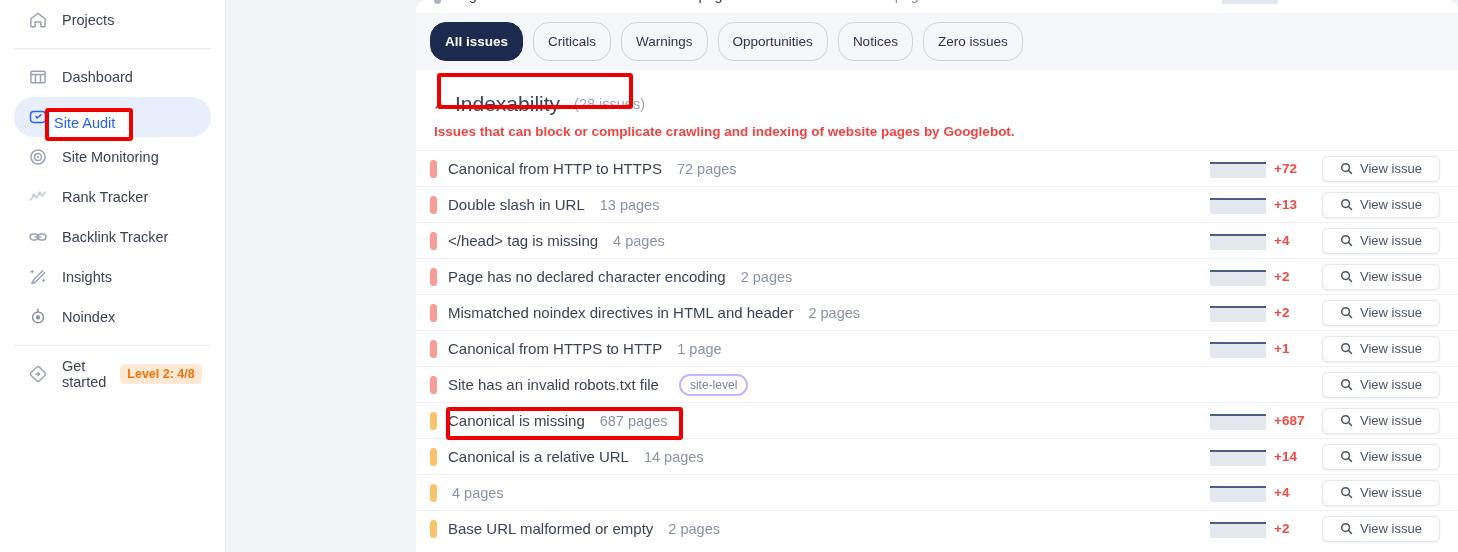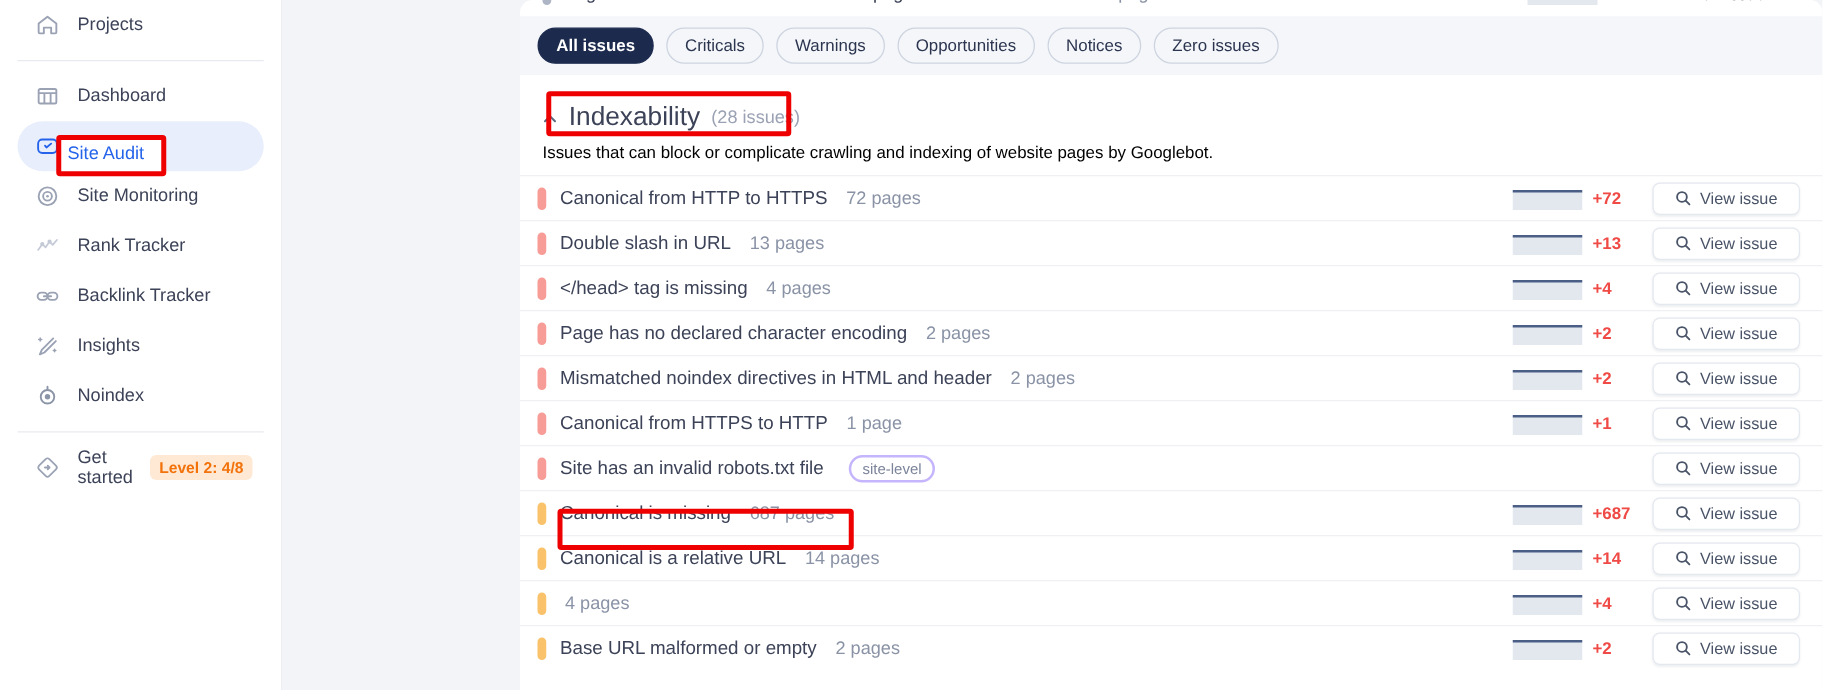--- a/index.html
+++ b/index.html
@@ -95,21 +95,21 @@
   .filter-bar {
     background: #f4f6f9;
     padding: 9px 14px;
     display: flex; gap: 10px; align-items: center;
     margin: 0 0 0 0;
   }
   .chip {
     border: 1px solid #cdd4e0;
     border-radius: 16px;
     padding: 0 14px;
-    height: 29px;
+    height: 39px;
     display: flex; align-items: center;
     font-size: 13.5px;
     color: #2c3550;
     background: transparent;
     cursor: pointer;
     white-space: nowrap;
   }
   .chip.active {
     background: #1c2a4e;
     color: #ffffff;
@@ -121,24 +121,25 @@
   .section-head {
     display: flex; align-items: center;
     gap: 9px;
     padding: 22px 18px 0 18px;
     position: relative;
   }
   .chevron-up { width: 12px; height: 12px; flex: 0 0 12px; }
   .sec-title {
     font-size: 21px; color: #3c4257;
   }
-  .sec-count { font-size: 14.5px; color: #9aa2b4; }
+  .sec-count { font-size: 14.5px; color: #9aa2b4; margin-left: 5px; }
   .section-desc {
-    font-size: 13.5px; color: #000000;
+    font-size: 13.5px; color: #ef4444;
     padding: 8px 9px 0 18px;
+    font-weight: bold;
   }
 
   
   .rows { margin-top: 11px; }
   .row {
     display: flex; align-items: center;
     height: 36px;
     border-top: 1px solid #eef0f4;
     padding: 0 18px 0 14px;
     gap: 0;

